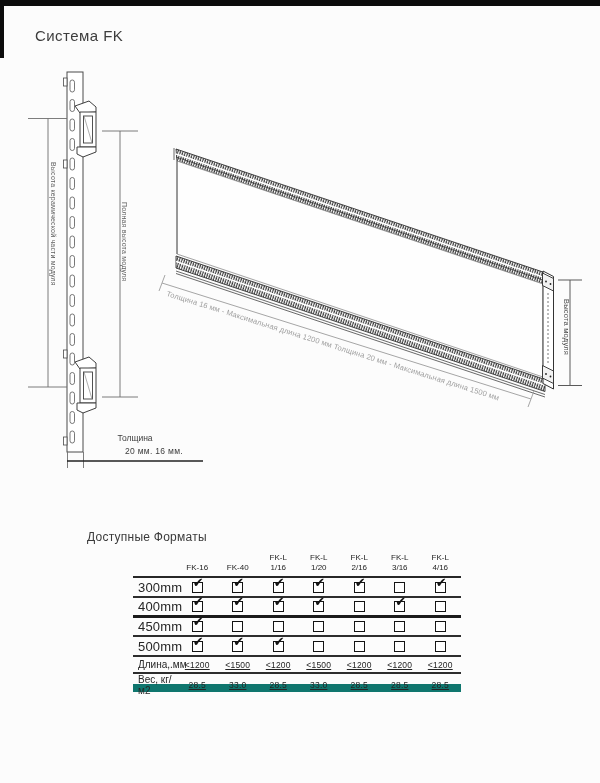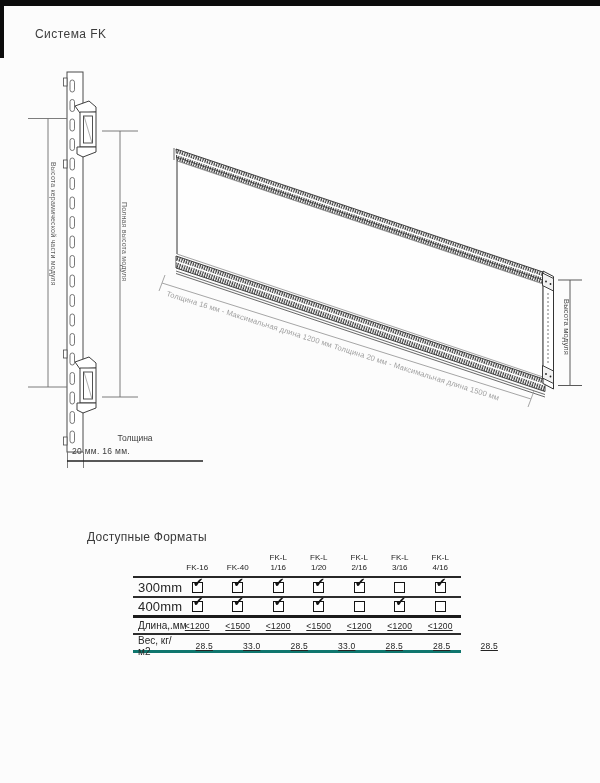--- a/index.html
+++ b/index.html
@@ -3,43 +3,43 @@
 <meta charset="utf-8">
 <style>
   html,body{margin:0;padding:0;}
   body{
     width:600px;height:783px;position:relative;overflow:hidden;
     background:#fcfcfc;font-family:"Liberation Sans",sans-serif;
   }
   .abs{position:absolute;}
   #scan-top{left:0;top:0;width:600px;height:6px;background:#0c0c0c;}
   #scan-left{left:0;top:0;width:4px;height:58px;background:#0c0c0c;}
-  #page-title{left:35px;top:27px;font-size:12px;color:#3d3d3d;letter-spacing:.45px;}
+  #page-title{left:35px;top:27px;font-size:15px;color:#3d3d3d;letter-spacing:.45px;}
   #drawing-svg{left:0;top:0;}
 
   .vtext{position:absolute;writing-mode:vertical-rl;text-orientation:mixed;
          font-size:7px;color:#5d5d5d;letter-spacing:.2px;white-space:nowrap;}
   #lbl-ceramic-height{left:50px;top:162px;}
   #lbl-full-height{left:121px;top:202px;}
   #lbl-module-height{left:562px;top:299px;font-size:7.5px;color:#4b4b4b;}
 
   #lbl-thickness{left:95px;top:433px;width:80px;text-align:center;font-size:8.5px;color:#3d3d3d;}
-  #lbl-thickness-vals{left:72px;top:446px;width:95px;text-align:left;font-size:8.5px;color:#3d3d3d;letter-spacing:.3px;}
+  #lbl-thickness-vals{left:88px;top:446px;width:95px;text-align:right;font-size:8.5px;color:#3d3d3d;letter-spacing:.3px;}
   #lbl-diagonal{left:168px;top:289px;font-size:7.5px;color:#9e9e9e;white-space:nowrap;
                 transform-origin:0 0;transform:rotate(17.5deg);letter-spacing:.15px;}
 
   #formats-title{left:87px;top:530px;font-size:12px;color:#3a3a3a;letter-spacing:.25px;}
   #formats-table{left:133px;top:552px;width:328px;}
 
   .trow{display:grid;grid-template-columns:44px repeat(7,40.5px);
         box-sizing:border-box;border-bottom:2px solid #2d2d2d;align-items:center;}
   .trow.head{height:26px;align-items:end;border-bottom-color:#272727;}
   .h20{height:20px}.h19{height:19px}.h17{height:17px}.h18{height:18px}
   .trow.thick{border-bottom-width:3px;border-bottom-color:#1b1b1b;}
-  .trow.final{border-bottom:3px solid #0f766e;gap:7px;}
+  .trow.final{border-bottom:8px solid #0f766e;}
 
   .col-head{font-size:8px;color:#232323;text-align:center;white-space:pre-line;
             line-height:1.25;padding-bottom:3px;}
   .row-label{font-size:13px;color:#262626;padding-left:5px;letter-spacing:.2px;}
   .row-label.small{font-size:10px;letter-spacing:0;}
   .cellc{display:flex;justify-content:center;align-items:center;height:100%;}
   .cbx{width:11px;height:11px;border:1.5px solid #141414;box-sizing:border-box;
        position:relative;background:#fff;}
   .cbx.on::after{content:"\2714";position:absolute;left:0px;top:-7px;font-size:13px;
        font-weight:bold;color:#101010;font-family:"DejaVu Sans",sans-serif;line-height:1;}
@@ -237,20 +237,68 @@
       <div class="cellc">
         <div class="cbx"></div>
       </div>
       <div class="cellc">
         <div class="cbx on"></div>
       </div>
       <div class="cellc">
         <div class="cbx"></div>
       </div>
     </div>
+    <div class="trow h19">
+      <div class="row-label">450mm</div>
+      <div class="cellc">
+        <div class="cbx on"></div>
+      </div>
+      <div class="cellc">
+        <div class="cbx"></div>
+      </div>
+      <div class="cellc">
+        <div class="cbx"></div>
+      </div>
+      <div class="cellc">
+        <div class="cbx"></div>
+      </div>
+      <div class="cellc">
+        <div class="cbx"></div>
+      </div>
+      <div class="cellc">
+        <div class="cbx"></div>
+      </div>
+      <div class="cellc">
+        <div class="cbx"></div>
+      </div>
+    </div>
+    <div class="trow h20">
+      <div class="row-label">500mm</div>
+      <div class="cellc">
+        <div class="cbx on"></div>
+      </div>
+      <div class="cellc">
+        <div class="cbx on"></div>
+      </div>
+      <div class="cellc">
+        <div class="cbx on"></div>
+      </div>
+      <div class="cellc">
+        <div class="cbx"></div>
+      </div>
+      <div class="cellc">
+        <div class="cbx"></div>
+      </div>
+      <div class="cellc">
+        <div class="cbx"></div>
+      </div>
+      <div class="cellc">
+        <div class="cbx"></div>
+      </div>
+    </div>
     <div class="trow h17">
       <div class="row-label small">Длина,.мм</div>
       <div class="val">&lt;1200</div>
       <div class="val">&lt;1500</div>
       <div class="val">&lt;1200</div>
       <div class="val">&lt;1500</div>
       <div class="val">&lt;1200</div>
       <div class="val">&lt;1200</div>
       <div class="val">&lt;1200</div>
     </div>

